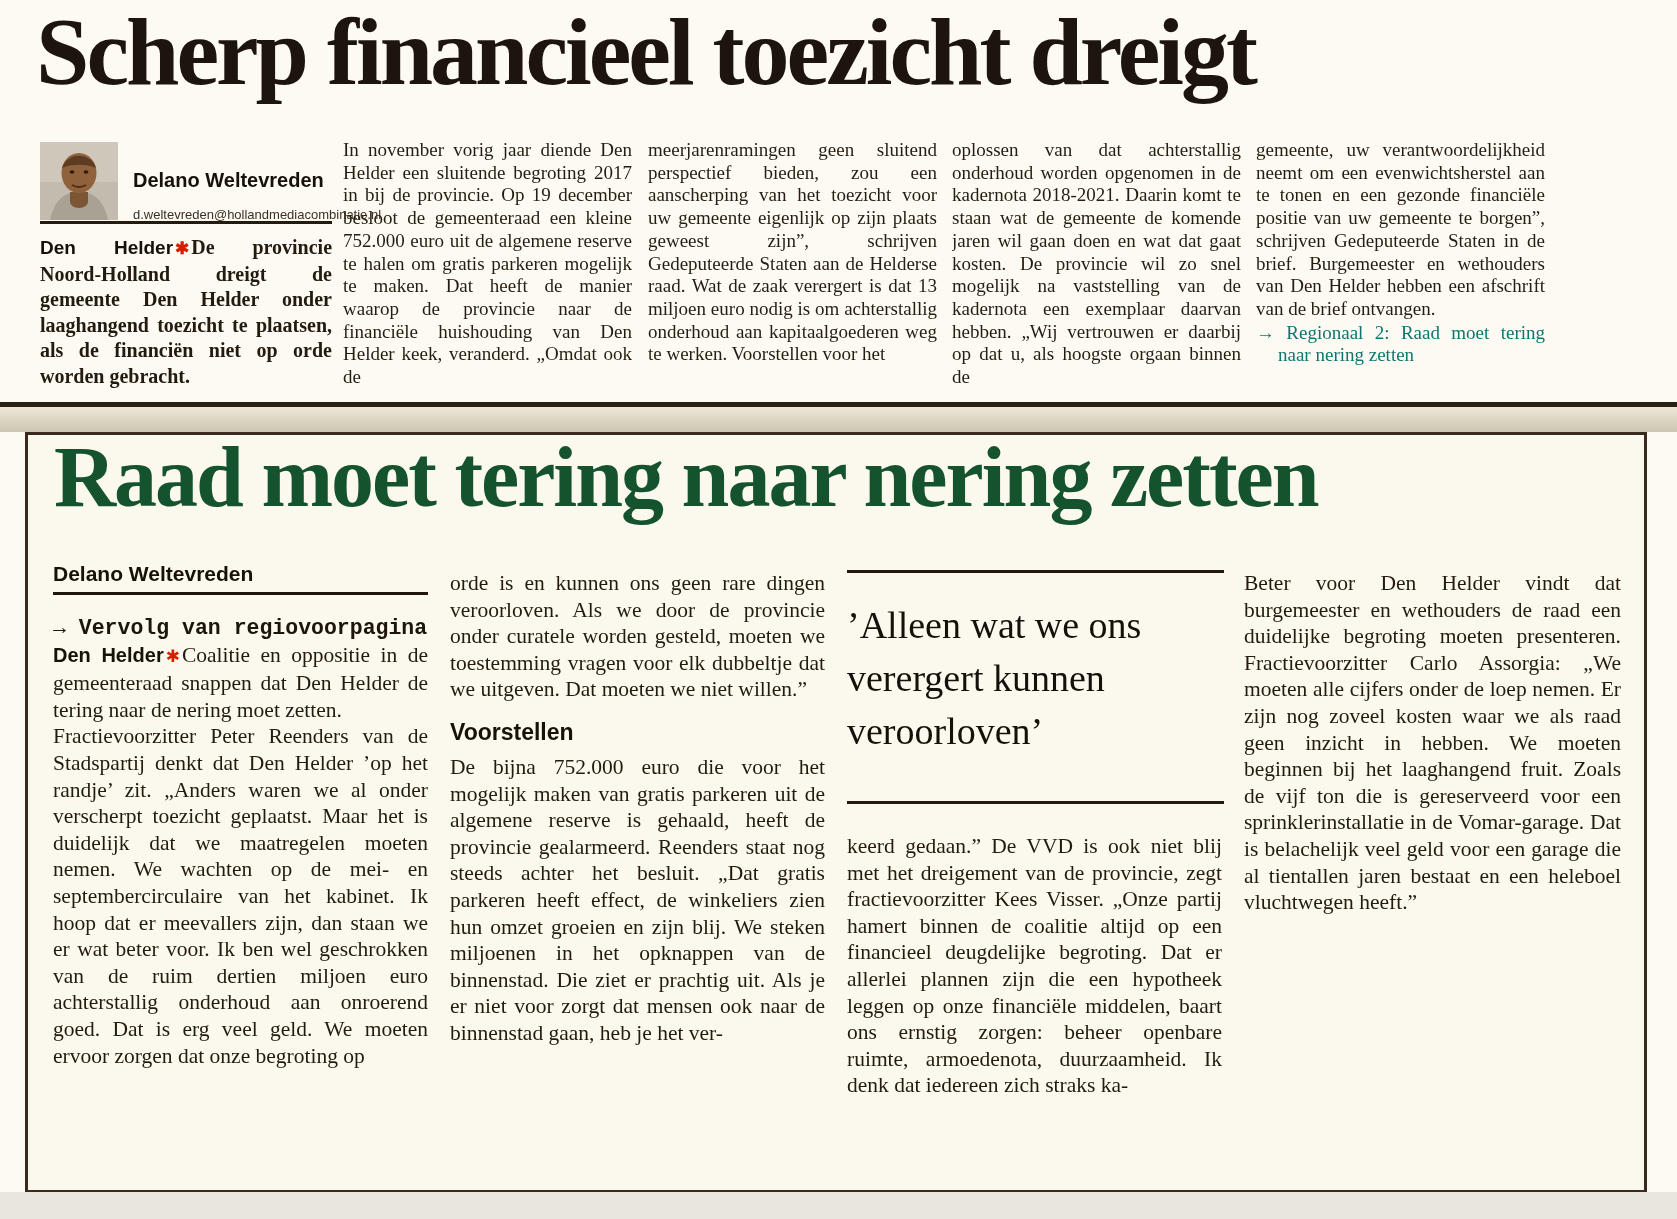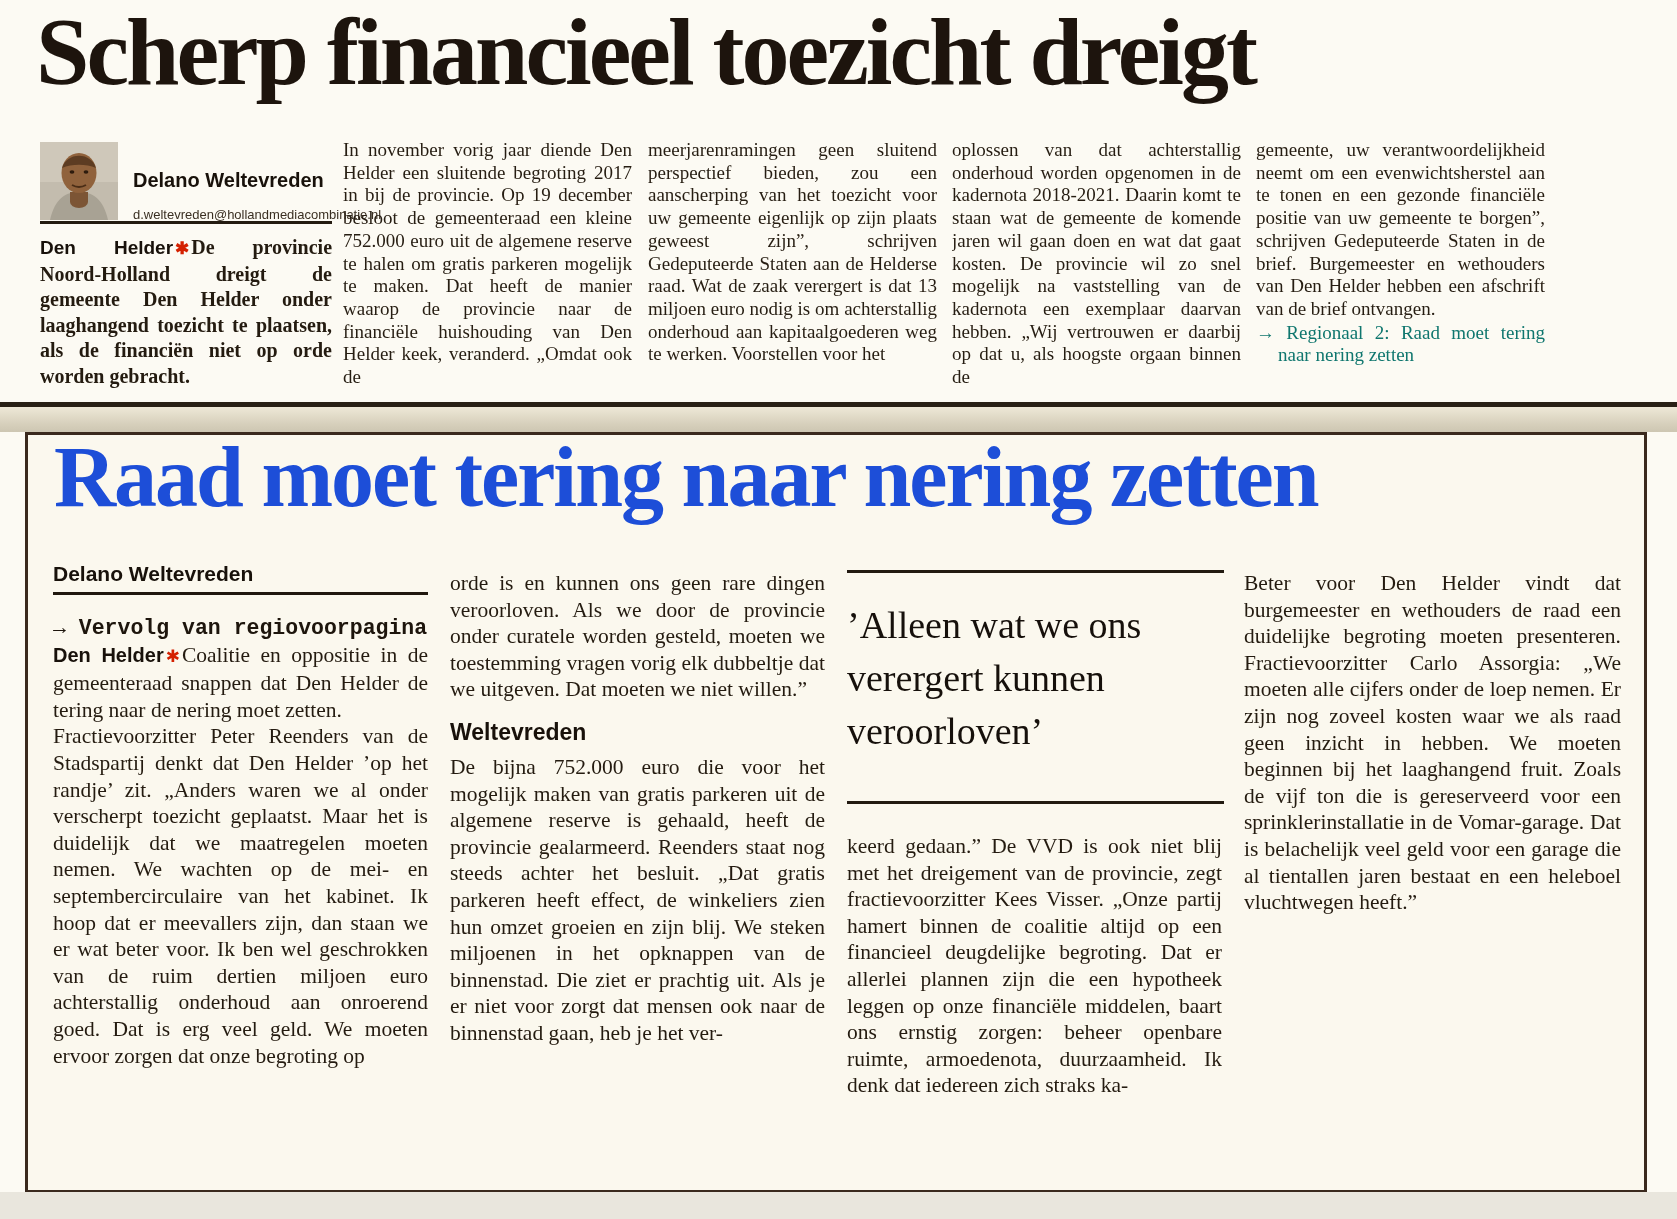--- a/index.html
+++ b/index.html
@@ -36,21 +36,21 @@
   .separator-band{position:absolute;left:0;top:407px;width:1677px;height:25px;
     background:linear-gradient(180deg,#eee8d7 0%,#d6cfbb 70%,#cdc6b2 100%);}
   
   .boxed-article{
     position:absolute;left:25px;top:432px;width:1616px;height:755px;
     border:3px solid #3a291d;background:#fbf8ee;
   }
   .headline-bottom{
     position:absolute;left:26px;top:-10px;margin:0;width:1580px;
     font:bold 86px/104px "Liberation Serif",serif;letter-spacing:-2px;
-    color:#1d4ed8;white-space:nowrap;
+    color:#14532d;white-space:nowrap;
   }
   .byline{position:absolute;left:25px;top:126px;font:bold 21px/25px "Liberation Sans",sans-serif;color:#18110a;}
   .byline-rule{position:absolute;left:25px;top:157px;width:375px;height:3px;background:#20180e;}
   .bcol{
     position:absolute;width:375px;overflow:hidden;
     font:21.5px/26.6px "Liberation Serif",serif;text-align:justify;color:#241b10;
   }
   .bcol1{left:25px;top:180px;height:570px;}
   .bcol2{left:422px;top:135px;height:615px;}
   .bcol3{left:819px;top:398px;height:352px;}
@@ -111,22 +111,22 @@
     <div class="byline">Delano Weltevreden</div>
     <div class="byline-rule"></div>
 
     <div class="bcol bcol1">
       <div class="continuation">→ Vervolg van regiovoorpagina</div>
       <p class="bpara"><span class="kicker2">Den Helder</span><span class="star">✱</span><span>Coalitie en oppositie in de gemeenteraad snappen dat Den Helder de tering naar de nering moet zetten.</span></p>
       <p class="bpara">Fractievoorzitter Peter Reenders van de Stadspartij denkt dat Den Helder ’op het randje’ zit. „Anders waren we al onder verscherpt toezicht geplaatst. Maar het is duidelijk dat we maatregelen moeten nemen. We wachten op de mei- en septembercirculaire van het kabinet. Ik hoop dat er meevallers zijn, dan staan we er wat beter voor. Ik ben wel geschrokken van de ruim dertien miljoen euro achterstallig onderhoud aan onroerend goed. Dat is erg veel geld. We moeten ervoor zorgen dat onze begroting op</p>
     </div>
 
     <div class="bcol bcol2">
-      <p class="bpara">orde is en kunnen ons geen rare dingen veroorloven. Als we door de provincie onder curatele worden gesteld, moeten we toestemming vragen vorig elk dubbeltje dat we uitgeven. Dat moeten we niet willen.”</p>
-      <div class="subhead">Weltevreden</div>
+      <p class="bpara">orde is en kunnen ons geen rare dingen veroorloven. Als we door de provincie onder curatele worden gesteld, moeten we toestemming vragen voor elk dubbeltje dat we uitgeven. Dat moeten we niet willen.”</p>
+      <div class="subhead">Voorstellen</div>
       <p class="bpara">De bijna 752.000 euro die voor het mogelijk maken van gratis parkeren uit de algemene reserve is gehaald, heeft de provincie gealarmeerd. Reenders staat nog steeds achter het besluit. „Dat gratis parkeren heeft effect, de winkeliers zien hun omzet groeien en zijn blij. We steken miljoenen in het opknappen van de binnenstad. Die ziet er prachtig uit. Als je er niet voor zorgt dat mensen ook naar de binnenstad gaan, heb je het ver-</p>
     </div>
 
     <div class="pullquote">’Alleen wat we ons verergert kunnen veroorloven’</div>
 
     <div class="bcol bcol3">
       <p class="bpara">keerd gedaan.” De VVD is ook niet blij met het dreigement van de provincie, zegt fractievoorzitter Kees Visser. „Onze partij hamert binnen de coalitie altijd op een financieel deugdelijke begroting. Dat er allerlei plannen zijn die een hypotheek leggen op onze financiële middelen, baart ons ernstig zorgen: beheer openbare ruimte, armoedenota, duurzaamheid. Ik denk dat iedereen zich straks ka-</p>
     </div>
 
     <div class="bcol bcol4">

